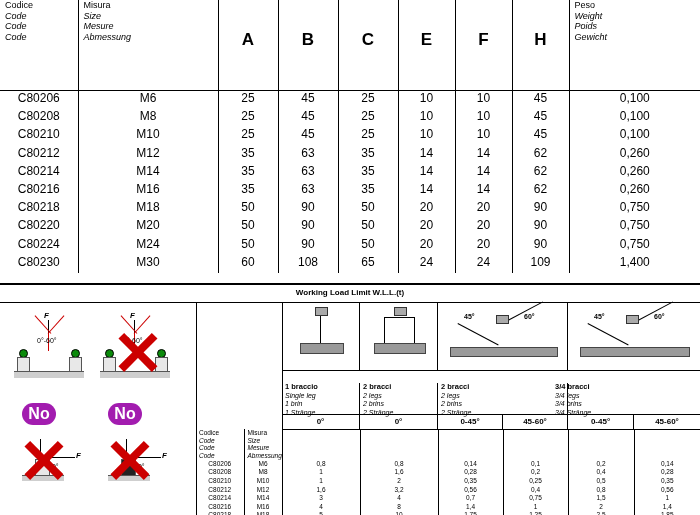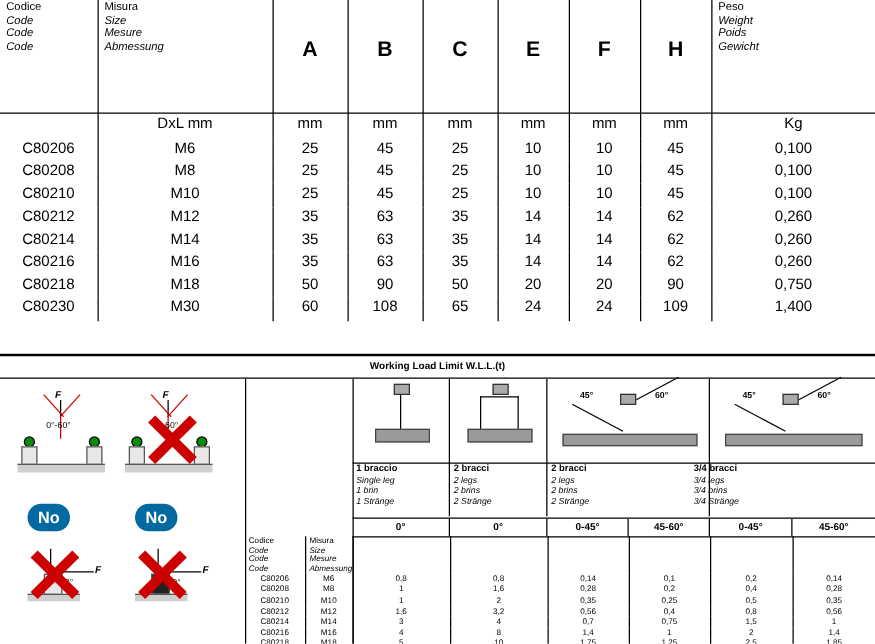--- a/index.html
+++ b/index.html
@@ -134,23 +134,23 @@
     color: #cc0000;
     font-size: 62px;
     font-weight: bold;
     line-height: 50px;
     font-family: "Liberation Sans", sans-serif;
   }
   .no-badge {
     position: absolute;
     width: 34px; height: 22px;
     border-radius: 11px;
-    background: #0369a1;
+    background: #a21caf;
     color: #fff;
-    font-size: 13px;
+    font-size: 16px;
     font-weight: bold;
     text-align: center;
     line-height: 22px;
   }
   .hookbody {
     position: absolute;
     width: 11px; height: 13px;
     background: #e8e8e8;
     border: 1px solid #555;
   }
@@ -182,20 +182,21 @@
   }
   .pic-cell.nb { border-right: none; }
   .legend-cell {
     position: absolute;
     height: 42px;
     font-size: 7px;
     line-height: 8.5px;
     box-sizing: border-box;
     border-right: 1px solid #000;
     padding-left: 3px;
+    margin-top: 12px;
   }
   .legend-cell.nb { border-right: none; }
   .legend-cell b { font-size: 7.5px; }
   .legend-cell i { font-style: italic; }
   .angcell {
     position: absolute;
     height: 14px;
     font-size: 8px;
     font-weight: bold;
     text-align: center;
@@ -282,31 +283,20 @@
       <td class="hdr-letter">E</td>
       <td class="hdr-letter">F</td>
       <td class="hdr-letter">H</td>
       <td class="hdr-left lastcol">
         <div class="l1">Peso</div>
         <div class="l2">Weight</div>
         <div class="l3">Poids</div>
         <div class="l4">Gewicht</div>
       </td>
     </tr>
-    <tr class="unit-row">
-      <td class="codecol"></td>
-      <td>DxL mm</td>
-      <td>mm</td>
-      <td>mm</td>
-      <td>mm</td>
-      <td>mm</td>
-      <td>mm</td>
-      <td>mm</td>
-      <td class="lastcol">Kg</td>
-    </tr>
 
     <tr class="data-row">
       <td class="codecol">C80206</td>
       <td>M6</td>
       <td>25</td>
       <td>45</td>
       <td>25</td>
       <td>10</td>
       <td>10</td>
       <td>45</td>
@@ -363,20 +353,42 @@
       <td>63</td>
       <td>35</td>
       <td>14</td>
       <td>14</td>
       <td>62</td>
       <td class="lastcol">0,260</td>
     </tr>
     <tr class="data-row">
       <td class="codecol">C80218</td>
       <td>M18</td>
+      <td>50</td>
+      <td>90</td>
+      <td>50</td>
+      <td>20</td>
+      <td>20</td>
+      <td>90</td>
+      <td class="lastcol">0,750</td>
+    </tr>
+    <tr class="data-row">
+      <td class="codecol">C80220</td>
+      <td>M20</td>
+      <td>50</td>
+      <td>90</td>
+      <td>50</td>
+      <td>20</td>
+      <td>20</td>
+      <td>90</td>
+      <td class="lastcol">0,750</td>
+    </tr>
+    <tr class="data-row">
+      <td class="codecol">C80224</td>
+      <td>M24</td>
       <td>50</td>
       <td>90</td>
       <td>50</td>
       <td>20</td>
       <td>20</td>
       <td>90</td>
       <td class="lastcol">0,750</td>
     </tr>
     <tr class="data-row">
       <td class="codecol">C80230</td>

